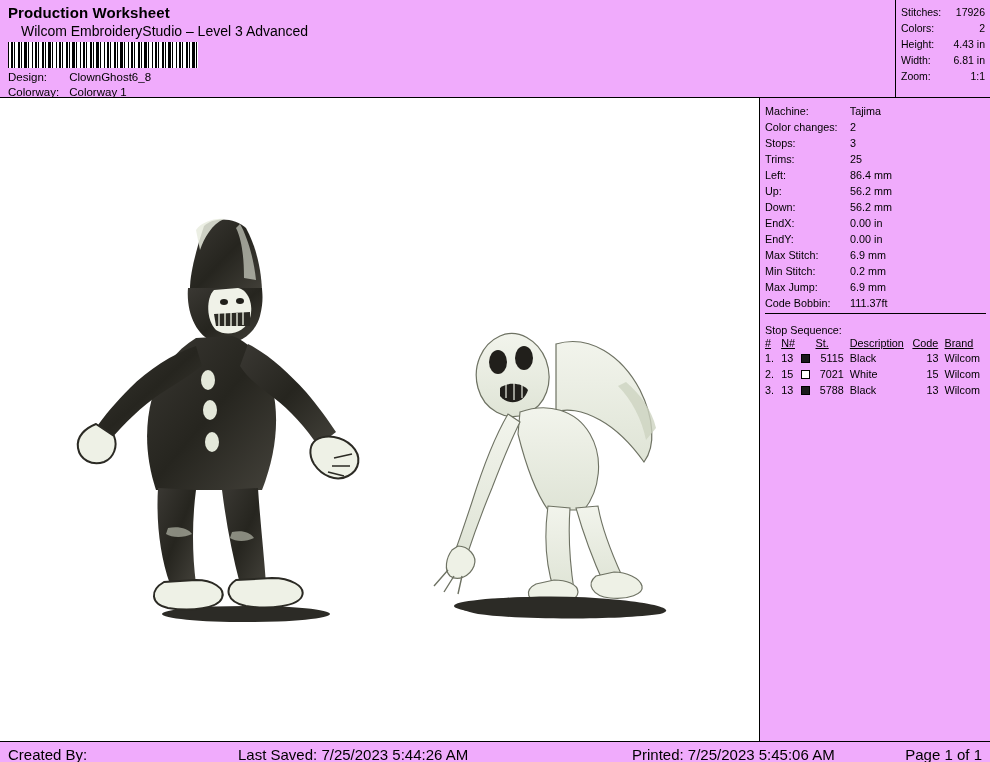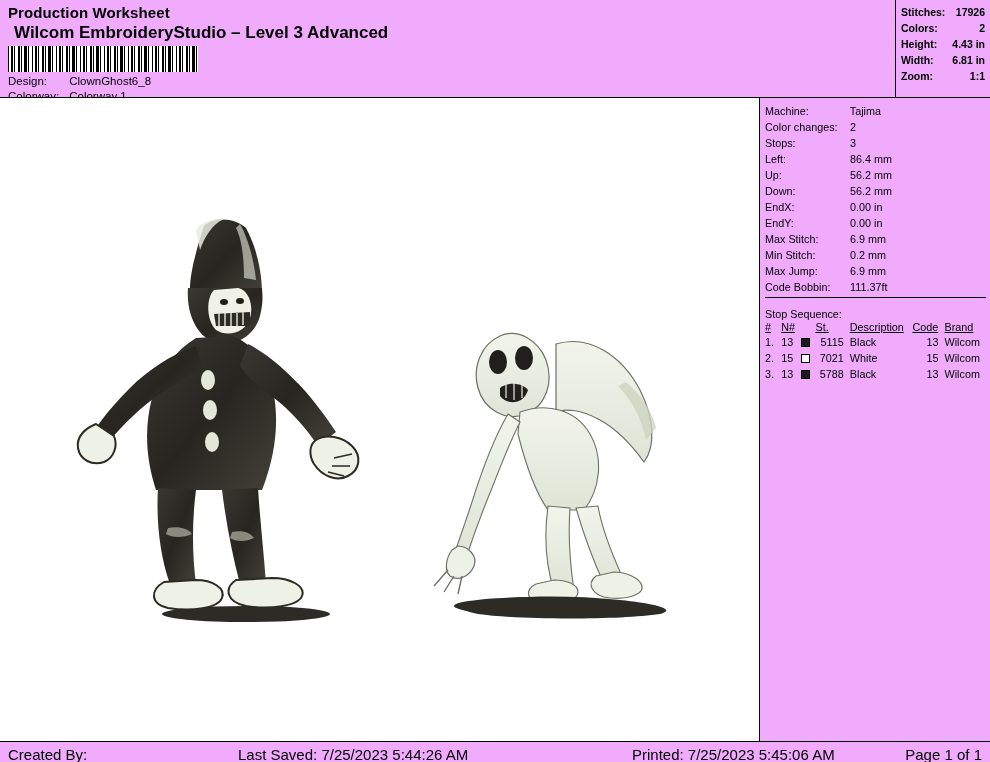--- a/index.html
+++ b/index.html
@@ -23,21 +23,21 @@
     width: 990px; height: 98px;
     border-bottom: 1px solid #000;
   }
   .hdr-left {
     position: absolute; left: 8px; top: 4px; width: 680px;
   }
   .title {
     font-size: 15px; font-weight: bold; letter-spacing: 0.1px;
     margin: 0 0 2px 0;
   }
-  .subtitle { font-size: 17px; margin: 0 0 2px 6px; font-weight: bold; }
+  .subtitle { font-size: 14px; margin: 0 0 2px 13px; }
   .barcode {
     margin-top: 3px;
     width: 190px; height: 26px;
     background-image: repeating-linear-gradient(to right,
       #000 0px, #000 1px, #fff 1px, #fff 3px,
       #000 3px, #000 5px, #fff 5px, #fff 6px,
       #000 6px, #000 7px, #fff 7px, #fff 10px,
       #000 10px, #000 12px, #fff 12px, #fff 13px,
       #000 13px, #000 14px, #fff 14px, #fff 16px,
       #000 16px, #000 19px, #fff 19px, #fff 20px,
@@ -51,21 +51,20 @@
   .hdr-stats {
     position: absolute; right: 0; top: 0;
     width: 95px; height: 97px;
     border-left: 1px solid #000;
     padding: 4px 4px 0 5px;
   }
   .stat {
     font-size: 10.5px;
     height: 16px; line-height: 16px;
     position: relative;
-    font-weight: bold;
   }
   .stat .sl { }
   .stat .sv { position: absolute; right: 1px; top: 0; }
 
   
   .canvas {
     position: absolute; left: 0; top: 98px;
     width: 760px; height: 643px;
     border-right: 1px solid #000;
     background: #fff;
@@ -296,20 +295,24 @@
       <span class="pl">Machine:</span>
       <span class="pv">Tajima</span>
     </div>
     <div class="prow">
       <span class="pl">Color changes:</span>
       <span class="pv">2</span>
     </div>
     <div class="prow">
       <span class="pl">Stops:</span>
       <span class="pv">3</span>
+    </div>
+    <div class="prow">
+      <span class="pl">Trims:</span>
+      <span class="pv">25</span>
     </div>
     <div class="prow">
       <span class="pl">Left:</span>
       <span class="pv">86.4 mm</span>
     </div>
     <div class="prow">
       <span class="pl">Up:</span>
       <span class="pv">56.2 mm</span>
     </div>
     <div class="prow">

